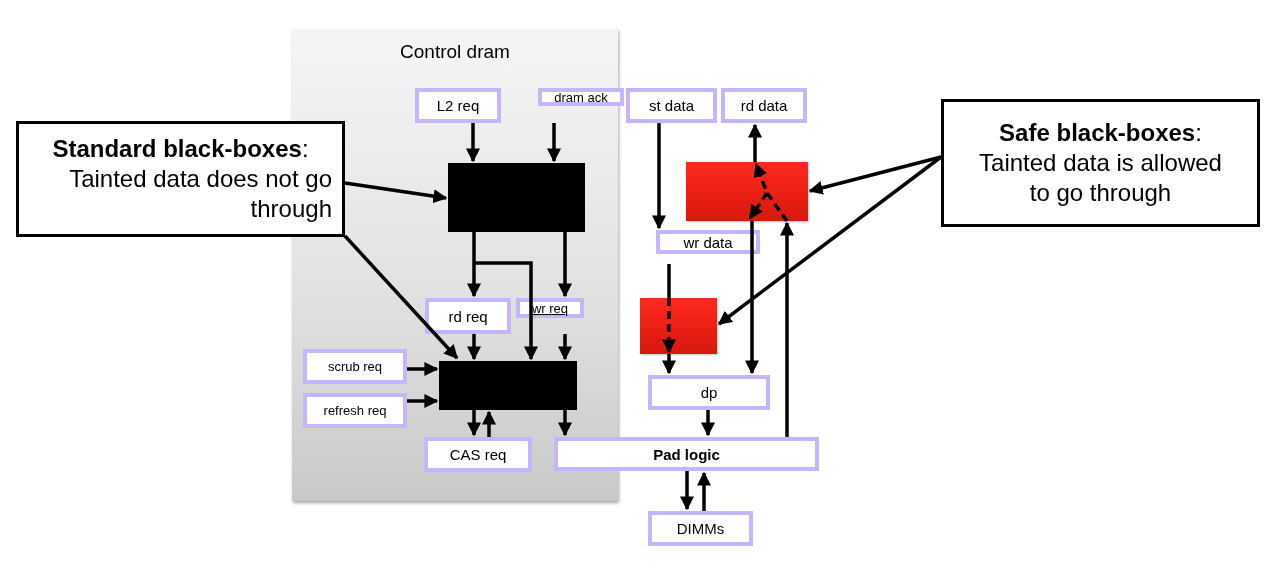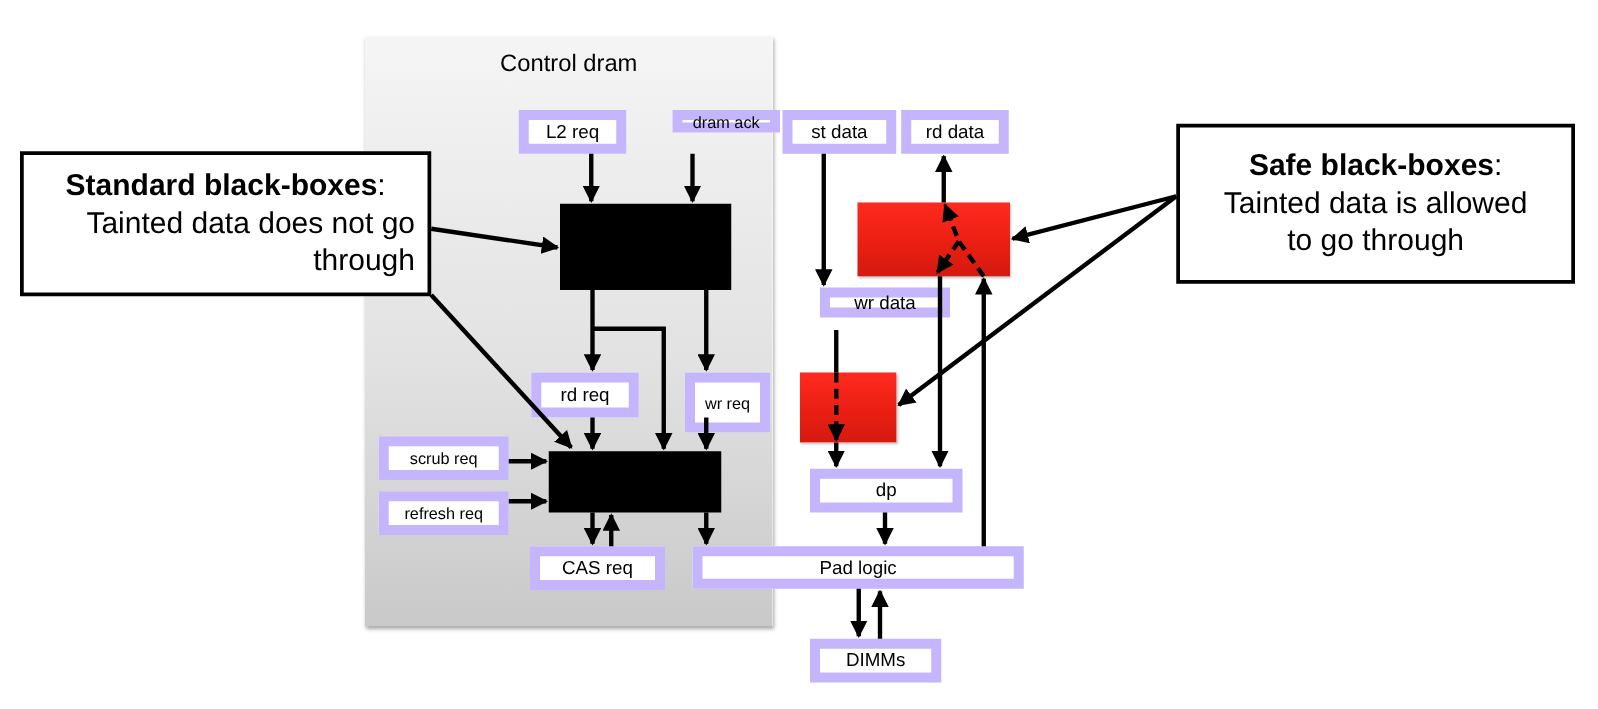--- a/index.html
+++ b/index.html
@@ -4,21 +4,21 @@
 <style>
   html, body { margin: 0; padding: 0; background: #ffffff; }
   body { width: 1278px; height: 567px; position: relative; overflow: hidden;
          font-family: "Liberation Sans", sans-serif; color: #000; }
   #diagram { position: absolute; left: 0; top: 0; }
   .panel { position: absolute; left: 292px; top: 29px; width: 326px; height: 472px;
            background: linear-gradient(to bottom, #f5f5f5 0%, #e2e2e2 55%, #c9c9c9 100%);
            box-shadow: 1px 2px 3px rgba(0,0,0,0.35); }
   .panel-title { position: absolute; left: 0; right: 0; top: 12px; text-align: center;
                  font-size: 19px; }
-  .box { position: absolute; background: #fff; border: 8px solid #c4b5fd; box-sizing: border-box;
+  .box { position: absolute; background: #fff; border: 4px solid #c4b5fd; box-sizing: border-box;
          display: flex; align-items: center; justify-content: center; font-size: 15px; }
   .box.sm { font-size: 13px; }
   .black { position: absolute; background: #000; }
   .red { position: absolute; background: linear-gradient(to bottom, #ff2a1f 0%, #e81e12 60%, #d41a10 100%);
          box-shadow: 1px 1px 2px rgba(0,0,0,0.25); }
   .callout { position: absolute; background: #fff; border: 3px solid #000; box-sizing: border-box;
              text-align: center; font-size: 24px; line-height: 30px;
              display: flex; flex-direction: column; justify-content: center; }
   .callout b { font-weight: bold; }
   svg.overlay { position: absolute; left: 0; top: 0; pointer-events: none; }
@@ -31,41 +31,41 @@
   <div class="panel">
     <div class="panel-title">Control dram</div>
   </div>
 
   <div class="box" style="left:415px;top:88px;width:86px;height:35px;">L2 req</div>
   <div class="box sm" style="left:538px;top:88px;width:86px;height:18px;">dram ack</div>
 
   <div class="black" style="left:448px;top:163px;width:137px;height:69px;"></div>
 
   <div class="box" style="left:425px;top:298px;width:86px;height:36px;">rd req</div>
-  <div class="box sm" style="left:548px;top:298px;width:68px;height:48px;">wr req</div>
+  <div class="box sm" style="left:516px;top:298px;width:68px;height:20px;text-decoration:underline;">wr req</div>
 
   <div class="box sm" style="left:303px;top:349px;width:104px;height:35px;">scrub req</div>
   <div class="box sm" style="left:303px;top:393px;width:104px;height:35px;">refresh req</div>
 
   <div class="black" style="left:439px;top:361px;width:138px;height:49px;"></div>
 
   <div class="box" style="left:424px;top:437px;width:108px;height:35px;">CAS req</div>
 
   <div class="box" style="left:626px;top:88px;width:91px;height:35px;">st data</div>
   <div class="box" style="left:721px;top:88px;width:86px;height:35px;">rd data</div>
 
   <div class="red" style="left:686px;top:162px;width:122px;height:59px;"></div>
 
   <div class="box" style="left:656px;top:230px;width:104px;height:24px;">wr data</div>
 
   <div class="red" style="left:640px;top:298px;width:77px;height:56px;"></div>
 
   <div class="box" style="left:648px;top:375px;width:122px;height:35px;">dp</div>
 
-  <div class="box" style="left:554px;top:437px;width:265px;height:34px;">Pad logic</div>
+  <div class="box" style="left:554px;top:437px;width:265px;height:34px;font-weight:bold;">Pad logic</div>
 
   <div class="box" style="left:648px;top:511px;width:105px;height:35px;">DIMMs</div>
 
   <div class="callout" style="left:16px;top:121px;width:329px;height:116px;">
     <div><b>Standard black-boxes</b><span>:</span></div>
     <div style="padding:0 10px;text-align:right;">Tainted data does not go through</div>
   </div>
 
   <div class="callout" style="left:941px;top:99px;width:319px;height:128px;">
     <div><b>Safe black-boxes</b><span>:</span></div>

